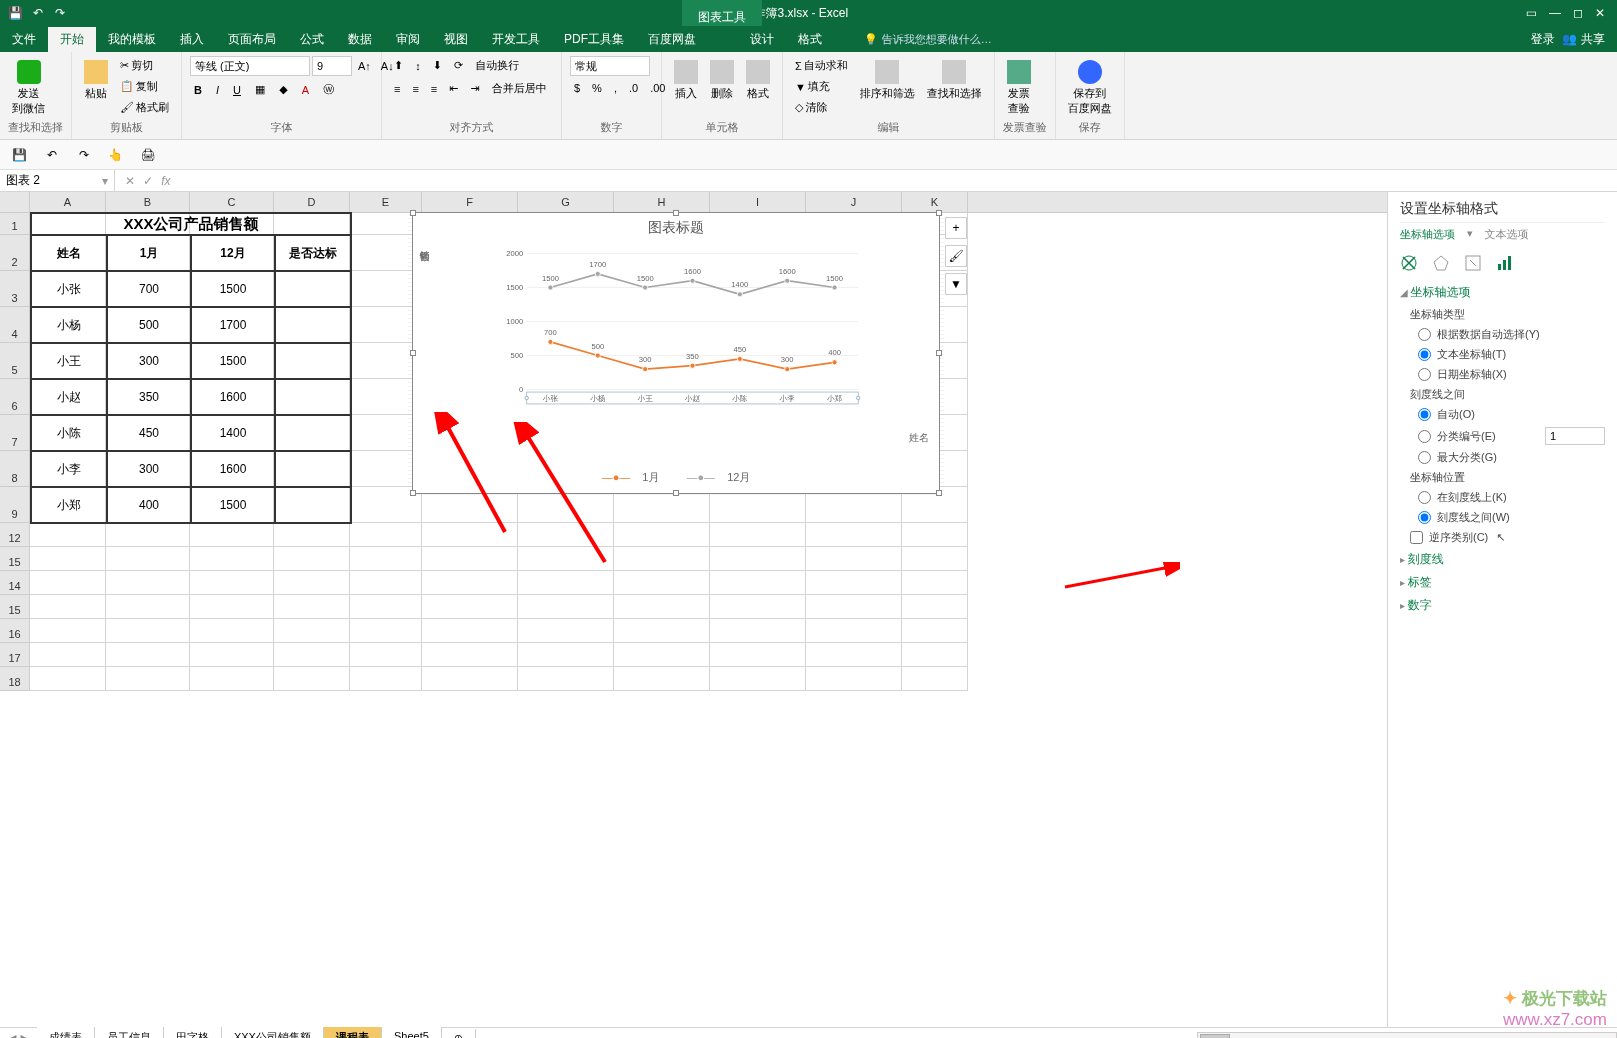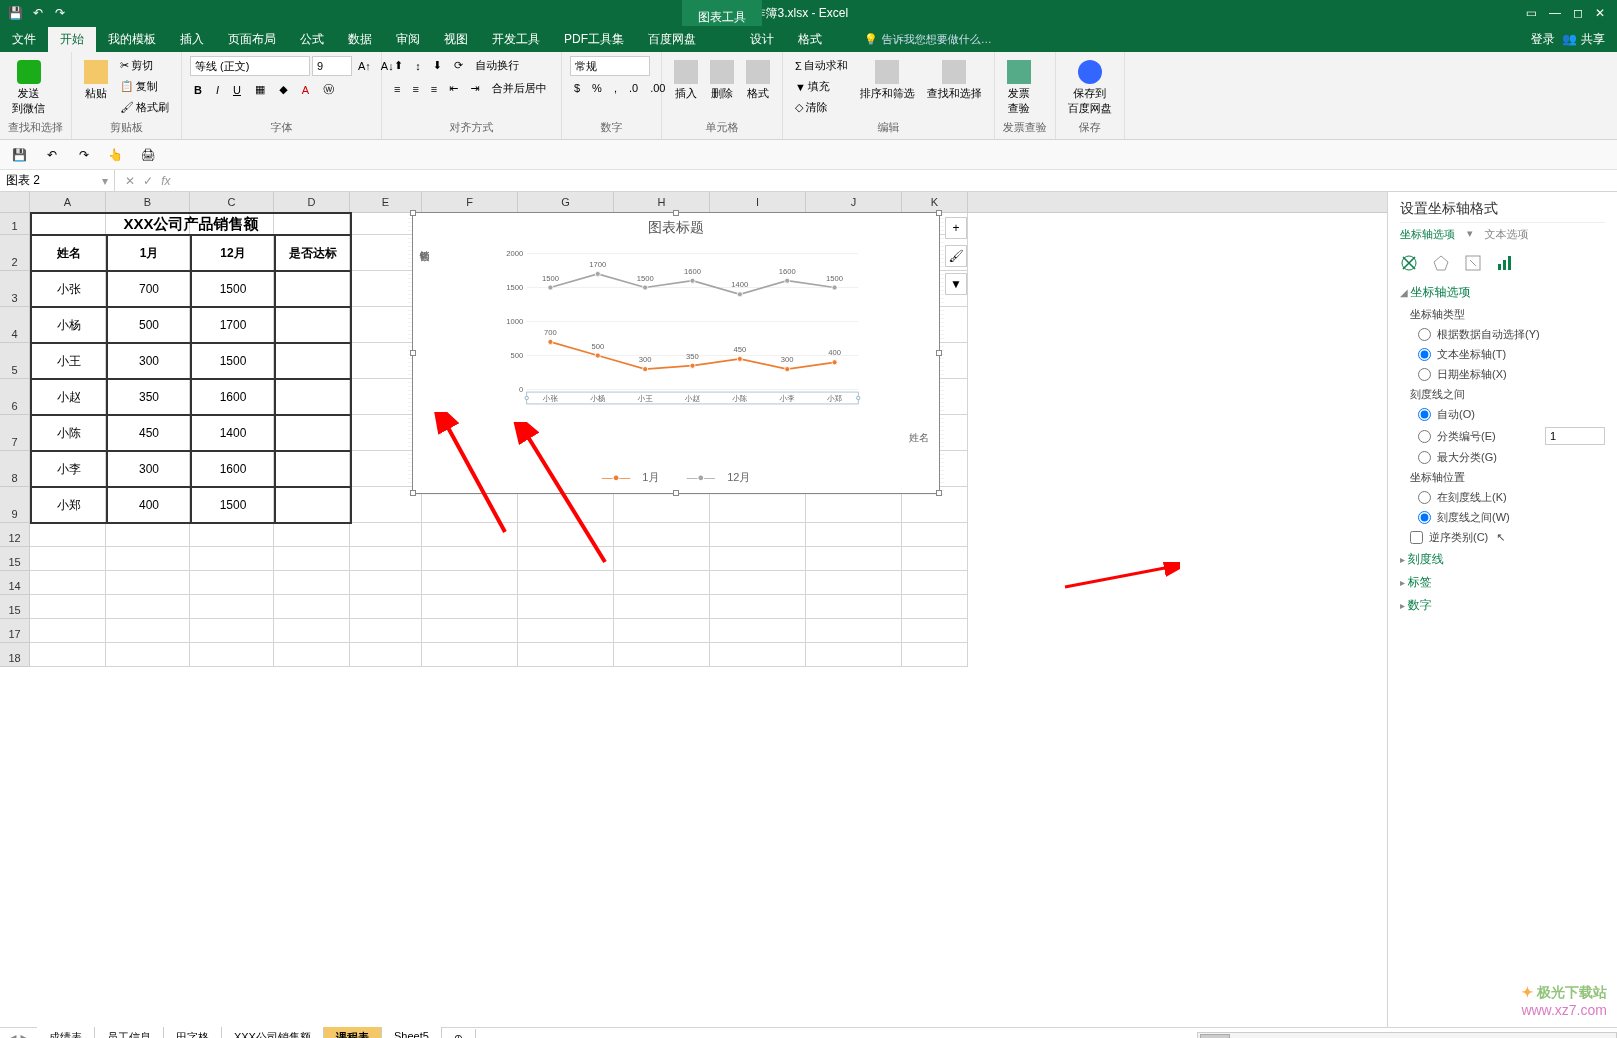--- a/index.html
+++ b/index.html
@@ -90,21 +90,21 @@
 
 
 .sheettabs { height: 22px; background: #fff; border-top: 1px solid #d4d4d4; display: flex; align-items: center; font-size: 11px; }
 .sheettabs .st { padding: 3px 12px; border-right: 1px solid #ccc; background: #fff; }
 .sheettabs .st.active { background: #fff; border-bottom: 2px solid #0c6b3c; font-weight: bold; }
 .sheettabs .nav { display: flex; gap: 4px; padding: 0 8px; color: #888; }
 .sheettabs .scroll { margin-left: auto; height: 14px; width: 420px; border: 1px solid #ccc; background: #f4f4f4; position: relative; }
 
 
 .arrow { position: absolute; pointer-events: none; }
-.watermark { position: absolute; right: 10px; bottom: 20px; font-size: 14px; color: #83c; opacity: 0.7; }
+.watermark { position: absolute; right: 10px; bottom: 8px; font-size: 17px; color: #83c; opacity: 0.7; }
 
 svg { display: block; }
 </style>
 </head>
 <body>
 
 <div class="titlebar">
   <div class="qat">
     <div class="qbtn">💾</div>
     <div class="qbtn">↶</div>
@@ -510,20 +510,34 @@
           <div class="cell" style="width: 72px; height: 24px;"></div>
           <div class="cell" style="width: 96px; height: 24px;"></div>
           <div class="cell" style="width: 96px; height: 24px;"></div>
           <div class="cell" style="width: 96px; height: 24px;"></div>
           <div class="cell" style="width: 96px; height: 24px;"></div>
           <div class="cell" style="width: 96px; height: 24px;"></div>
           <div class="cell" style="width: 66px; height: 24px;"></div>
         </div>
         <div class="row">
           <div class="rh" style="height: 24px;">15</div>
+          <div class="cell" style="width: 76px; height: 24px;"></div>
+          <div class="cell" style="width: 84px; height: 24px;"></div>
+          <div class="cell" style="width: 84px; height: 24px;"></div>
+          <div class="cell" style="width: 76px; height: 24px;"></div>
+          <div class="cell" style="width: 72px; height: 24px;"></div>
+          <div class="cell" style="width: 96px; height: 24px;"></div>
+          <div class="cell" style="width: 96px; height: 24px;"></div>
+          <div class="cell" style="width: 96px; height: 24px;"></div>
+          <div class="cell" style="width: 96px; height: 24px;"></div>
+          <div class="cell" style="width: 96px; height: 24px;"></div>
+          <div class="cell" style="width: 66px; height: 24px;"></div>
+        </div>
+        <div class="row">
+          <div class="rh" style="height: 24px;">16</div>
           <div class="cell" style="width: 76px; height: 24px;"></div>
           <div class="cell" style="width: 84px; height: 24px;"></div>
           <div class="cell" style="width: 84px; height: 24px;"></div>
           <div class="cell" style="width: 76px; height: 24px;"></div>
           <div class="cell" style="width: 72px; height: 24px;"></div>
           <div class="cell" style="width: 96px; height: 24px;"></div>
           <div class="cell" style="width: 96px; height: 24px;"></div>
           <div class="cell" style="width: 96px; height: 24px;"></div>
           <div class="cell" style="width: 96px; height: 24px;"></div>
           <div class="cell" style="width: 96px; height: 24px;"></div>

